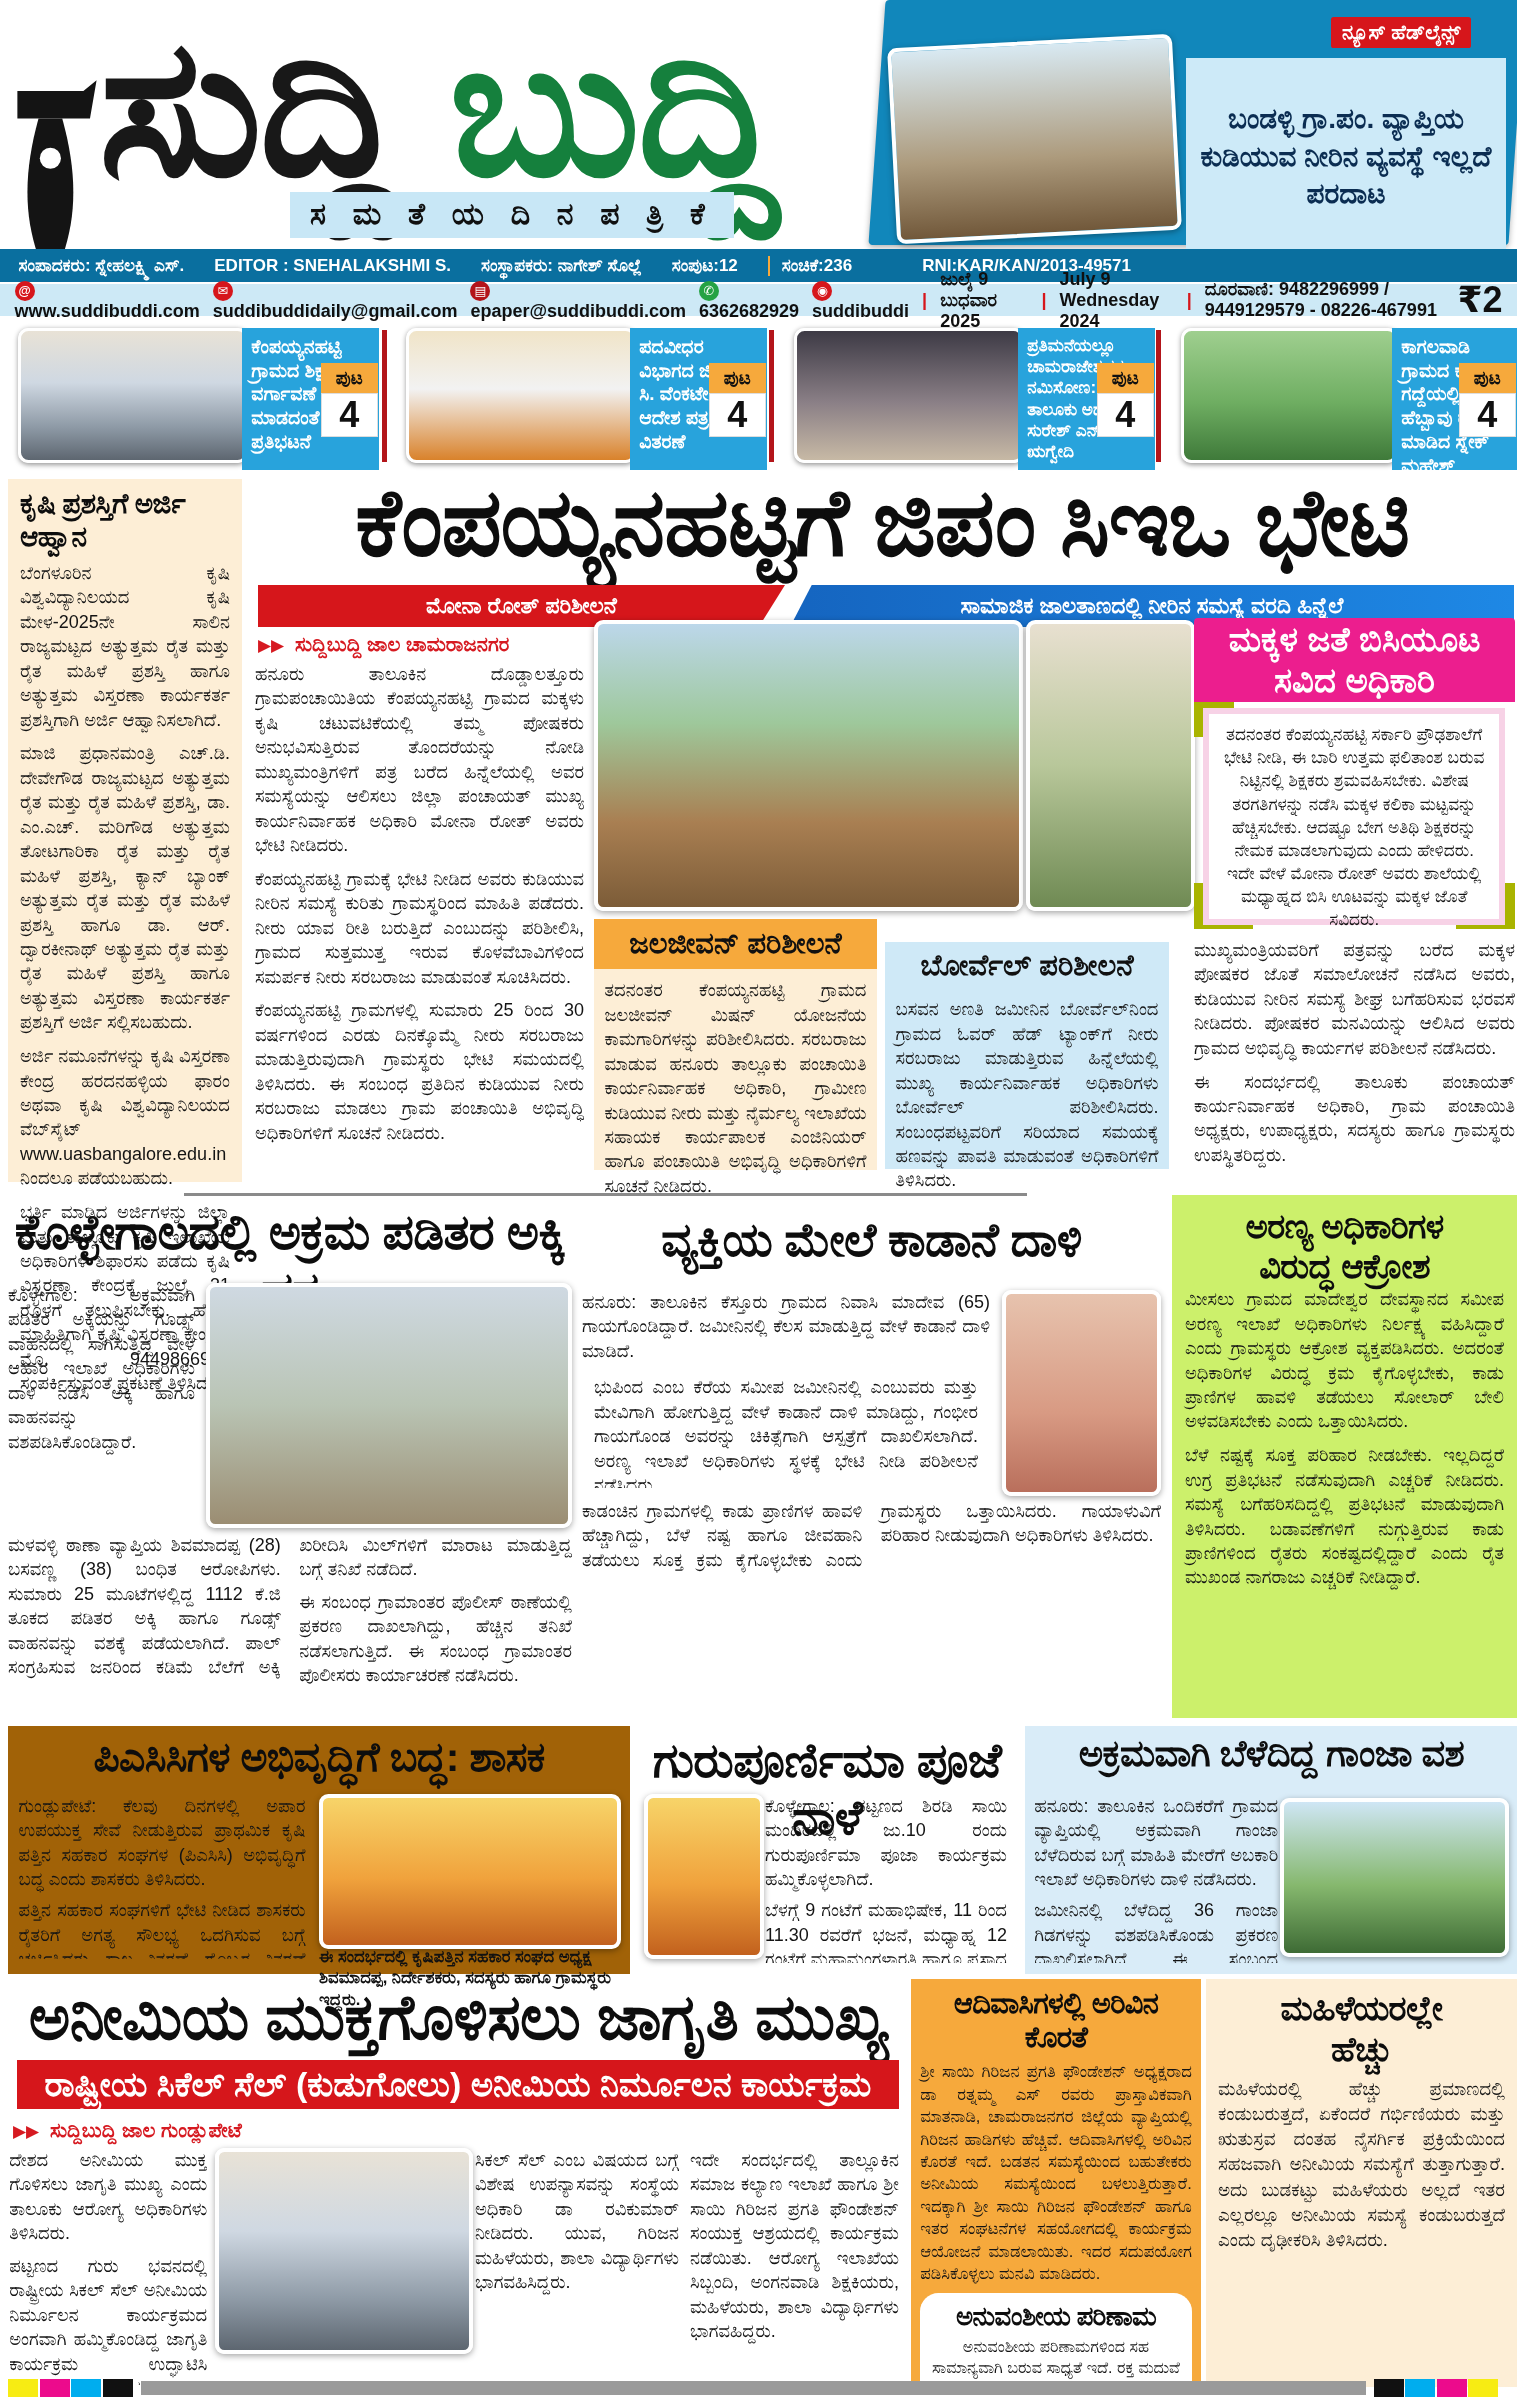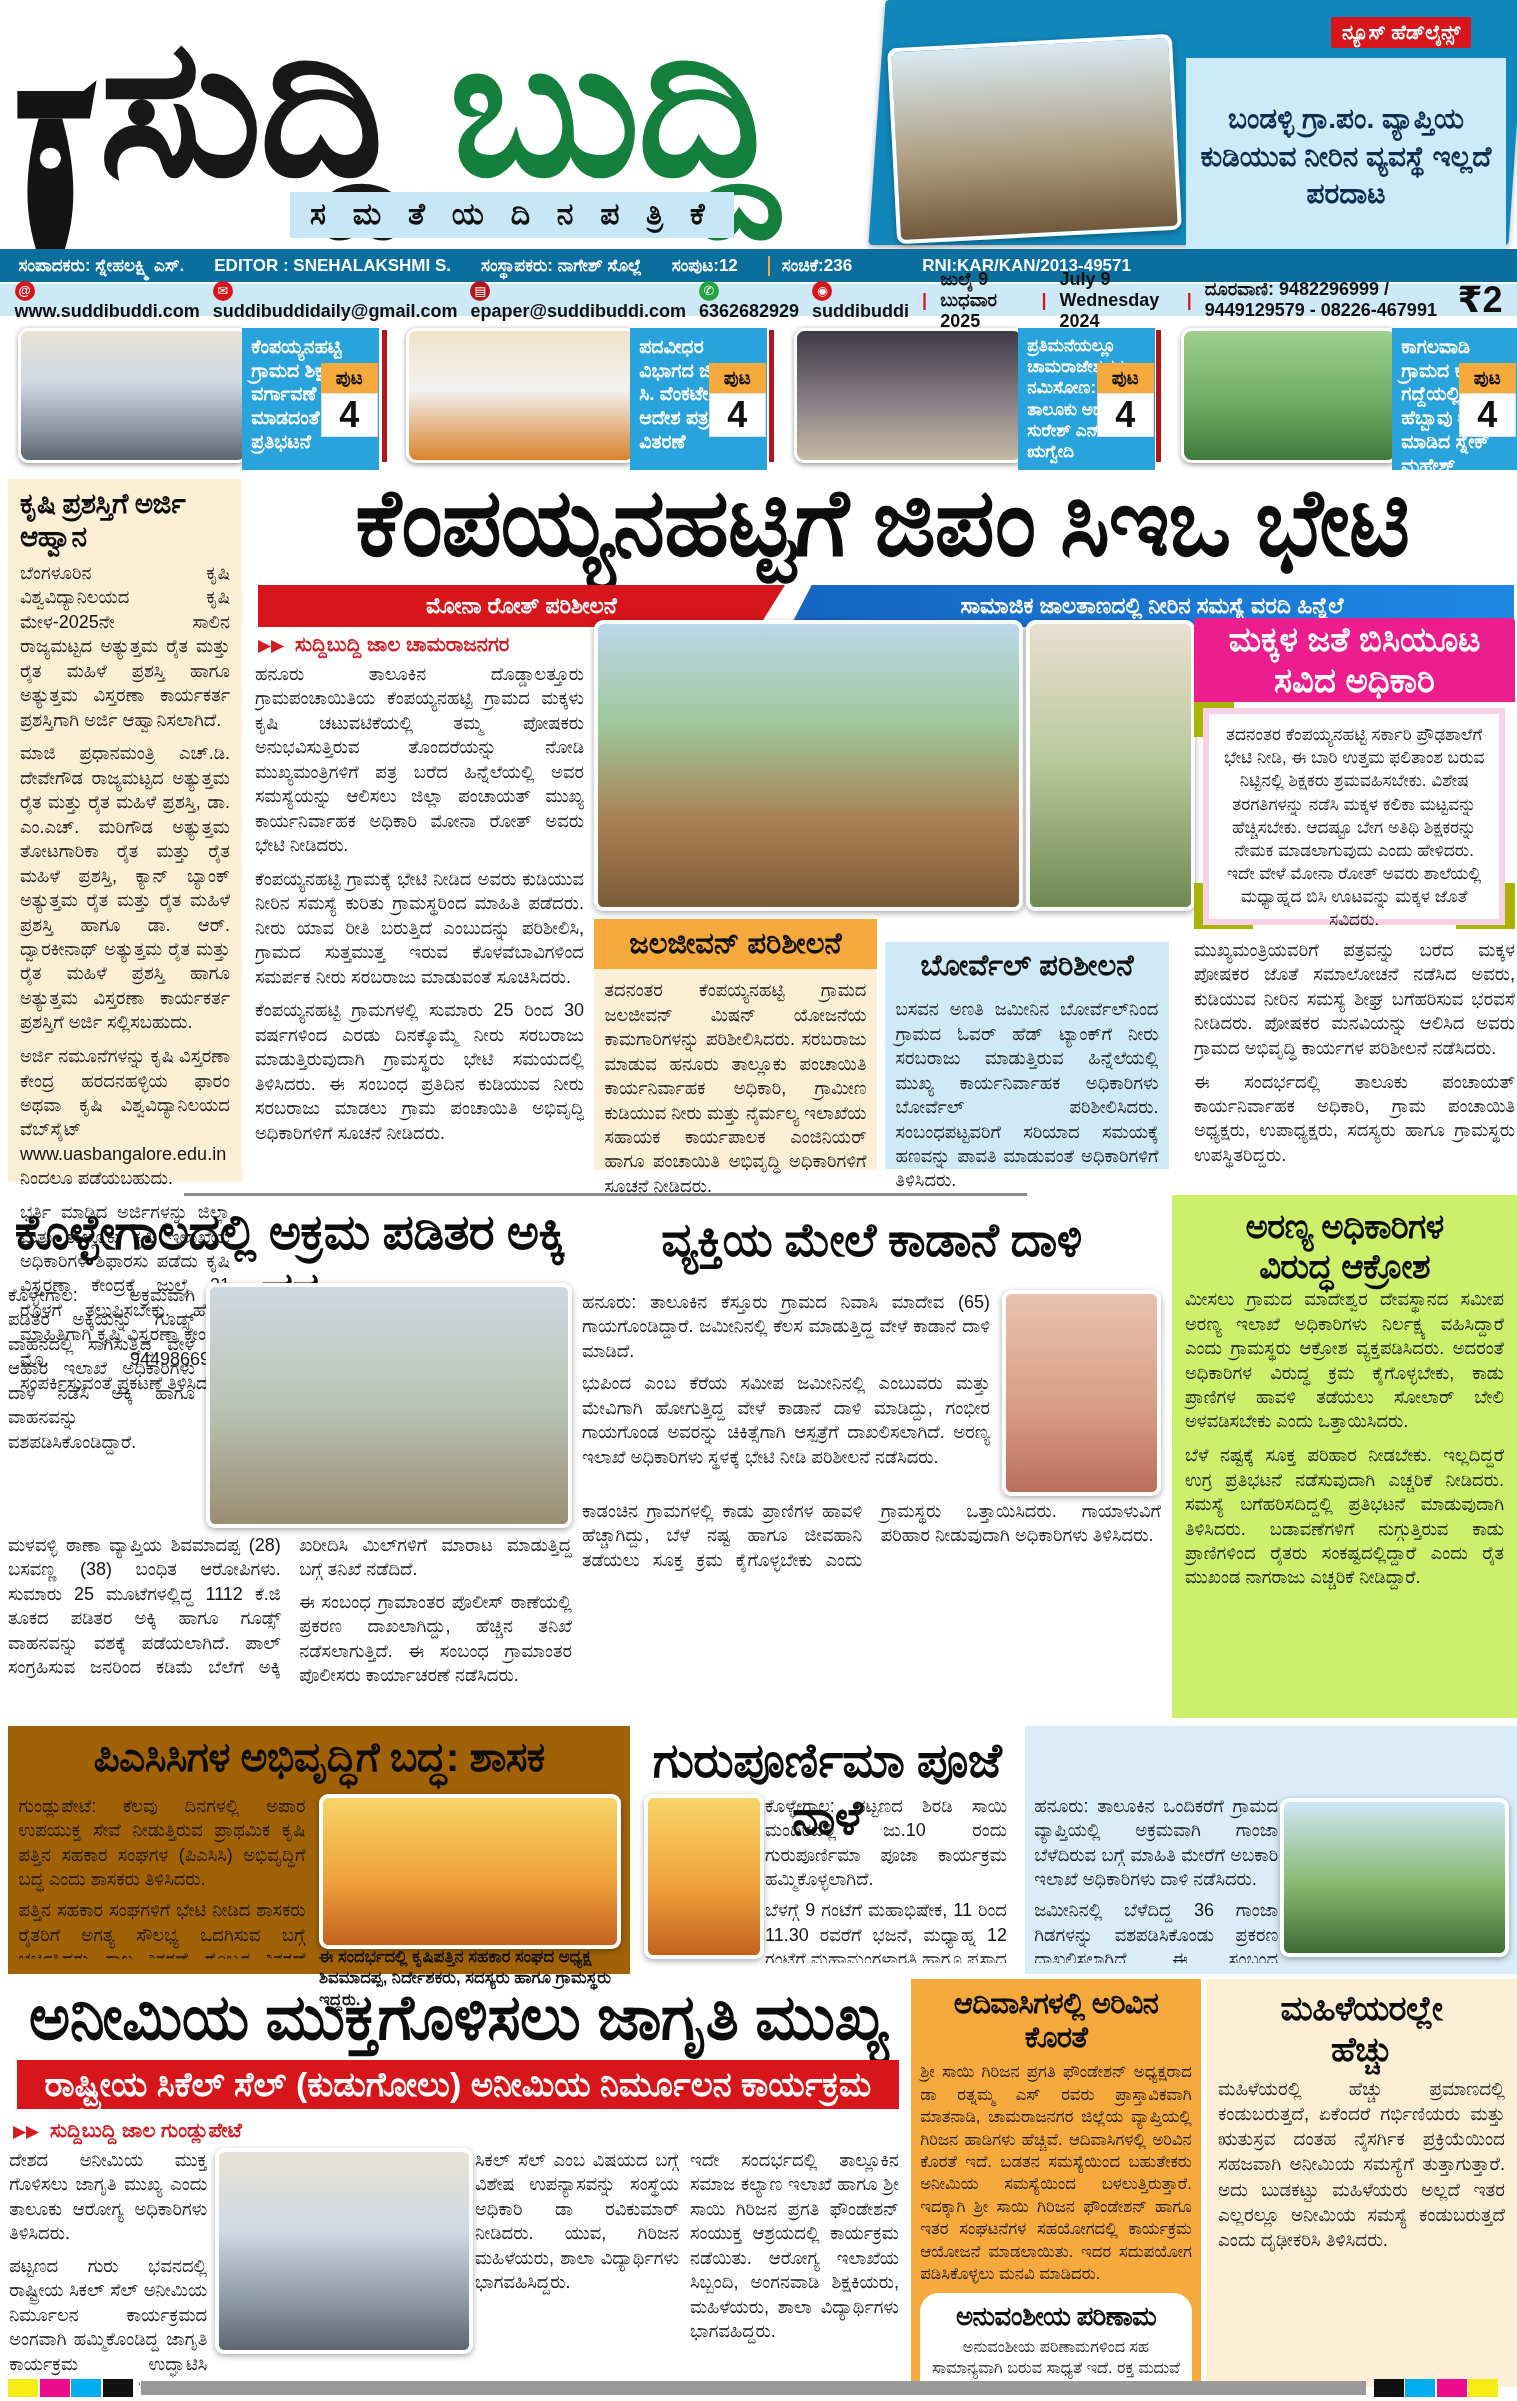--- a/index.html
+++ b/index.html
@@ -220,21 +220,21 @@
       <p style="margin:0 0 8px;">ಮಳವಳ್ಳಿ ಠಾಣಾ ವ್ಯಾಪ್ತಿಯ ಶಿವಮಾದಪ್ಪ (28) ಬಸವಣ್ಣ (38) ಬಂಧಿತ ಆರೋಪಿಗಳು. ಸುಮಾರು 25 ಮೂಟೆಗಳಲ್ಲಿದ್ದ 1112 ಕೆ.ಜಿ ತೂಕದ ಪಡಿತರ ಅಕ್ಕಿ ಹಾಗೂ ಗೂಡ್ಸ್ ವಾಹನವನ್ನು ವಶಕ್ಕೆ ಪಡೆಯಲಾಗಿದೆ. ಪಾಲ್ ಸಂಗ್ರಹಿಸುವ ಜನರಿಂದ ಕಡಿಮೆ ಬೆಲೆಗೆ ಅಕ್ಕಿ ಖರೀದಿಸಿ ಮಿಲ್‌ಗಳಿಗೆ ಮಾರಾಟ ಮಾಡುತ್ತಿದ್ದ ಬಗ್ಗೆ ತನಿಖೆ ನಡೆದಿದೆ.</p>
       <p style="margin:0;">ಈ ಸಂಬಂಧ ಗ್ರಾಮಾಂತರ ಪೊಲೀಸ್ ಠಾಣೆಯಲ್ಲಿ ಪ್ರಕರಣ ದಾಖಲಾಗಿದ್ದು, ಹೆಚ್ಚಿನ ತನಿಖೆ ನಡೆಸಲಾಗುತ್ತಿದೆ. ಈ ಸಂಬಂಧ ಗ್ರಾಮಾಂತರ ಪೊಲೀಸರು ಕಾರ್ಯಾಚರಣೆ ನಡೆಸಿದರು.</p>
     </div>
   </div>
 
   <div class="abs" style="left:582px;top:1212px;width:579px;height:506px;">
     <div class="sec-hl" style="font-size:47px;text-align:center;">ವ್ಯಕ್ತಿಯ ಮೇಲೆ ಕಾಡಾನೆ ದಾಳಿ</div>
     <div class="abs ph g-skin" style="right:0;top:78px;width:151px;height:198px;"></div>
     <div class="abs body-txt jt" style="left:0;top:78px;width:408px;height:198px;overflow:hidden;">
       <p style="margin:0 0 8px;">ಹನೂರು: ತಾಲೂಕಿನ ಕೆಸ್ತೂರು ಗ್ರಾಮದ ನಿವಾಸಿ ಮಾದೇವ (65) ಗಾಯಗೊಂಡಿದ್ದಾರೆ. ಜಮೀನಿನಲ್ಲಿ ಕೆಲಸ ಮಾಡುತ್ತಿದ್ದ ವೇಳೆ ಕಾಡಾನೆ ದಾಳಿ ಮಾಡಿದೆ.</p>
-      <p style="margin:0;">ಭುಪಿಂದ ಎಂಬ ಕೆರೆಯ ಸಮೀಪ ಜಮೀನಿನಲ್ಲಿ ಎಂಬುವರು ಮತ್ತು ಮೇವಿಗಾಗಿ ಹೋಗುತ್ತಿದ್ದ ವೇಳೆ ಕಾಡಾನೆ ದಾಳಿ ಮಾಡಿದ್ದು, ಗಂಭೀರ ಗಾಯಗೊಂಡ ಅವರನ್ನು ಚಿಕಿತ್ಸೆಗಾಗಿ ಆಸ್ಪತ್ರೆಗೆ ದಾಖಲಿಸಲಾಗಿದೆ. ಅರಣ್ಯ ಇಲಾಖೆ ಅಧಿಕಾರಿಗಳು ಸ್ಥಳಕ್ಕೆ ಭೇಟಿ ನೀಡಿ ಪರಿಶೀಲನೆ ನಡೆಸಿದರು.</p>
+      <p style="margin:12px;">ಭುಪಿಂದ ಎಂಬ ಕೆರೆಯ ಸಮೀಪ ಜಮೀನಿನಲ್ಲಿ ಎಂಬುವರು ಮತ್ತು ಮೇವಿಗಾಗಿ ಹೋಗುತ್ತಿದ್ದ ವೇಳೆ ಕಾಡಾನೆ ದಾಳಿ ಮಾಡಿದ್ದು, ಗಂಭೀರ ಗಾಯಗೊಂಡ ಅವರನ್ನು ಚಿಕಿತ್ಸೆಗಾಗಿ ಆಸ್ಪತ್ರೆಗೆ ದಾಖಲಿಸಲಾಗಿದೆ. ಅರಣ್ಯ ಇಲಾಖೆ ಅಧಿಕಾರಿಗಳು ಸ್ಥಳಕ್ಕೆ ಭೇಟಿ ನೀಡಿ ಪರಿಶೀಲನೆ ನಡೆಸಿದರು.</p>
     </div>
     <div class="abs body-txt jt cols2" style="left:0;top:287px;width:579px;height:211px;overflow:hidden;">ಕಾಡಂಚಿನ ಗ್ರಾಮಗಳಲ್ಲಿ ಕಾಡು ಪ್ರಾಣಿಗಳ ಹಾವಳಿ ಹೆಚ್ಚಾಗಿದ್ದು, ಬೆಳೆ ನಷ್ಟ ಹಾಗೂ ಜೀವಹಾನಿ ತಡೆಯಲು ಸೂಕ್ತ ಕ್ರಮ ಕೈಗೊಳ್ಳಬೇಕು ಎಂದು ಗ್ರಾಮಸ್ಥರು ಒತ್ತಾಯಿಸಿದರು. ಗಾಯಾಳುವಿಗೆ ಪರಿಹಾರ ನೀಡುವುದಾಗಿ ಅಧಿಕಾರಿಗಳು ತಿಳಿಸಿದರು.</div>
   </div>
 
   <div class="abs" style="left:1172px;top:1195px;width:345px;height:523px;background:#ccf06b;padding:10.5px 13px;box-sizing:border-box;">
     <div class="sec-hl" style="font-size:34px;text-align:center;line-height:1.2;margin-bottom:0;">
       <div>ಅರಣ್ಯ ಅಧಿಕಾರಿಗಳ</div>
       <div>ವಿರುದ್ಧ ಆಕ್ರೋಶ</div>
     </div>
     <p class="body-txt jt" style="margin:0 0 9.2px;">ಮೀಸಲು ಗ್ರಾಮದ ಮಾದೇಶ್ವರ ದೇವಸ್ಥಾನದ ಸಮೀಪ ಅರಣ್ಯ ಇಲಾಖೆ ಅಧಿಕಾರಿಗಳು ನಿರ್ಲಕ್ಷ್ಯ ವಹಿಸಿದ್ದಾರೆ ಎಂದು ಗ್ರಾಮಸ್ಥರು ಆಕ್ರೋಶ ವ್ಯಕ್ತಪಡಿಸಿದರು. ಅದರಂತೆ ಅಧಿಕಾರಿಗಳ ವಿರುದ್ಧ ಕ್ರಮ ಕೈಗೊಳ್ಳಬೇಕು, ಕಾಡು ಪ್ರಾಣಿಗಳ ಹಾವಳಿ ತಡೆಯಲು ಸೋಲಾರ್ ಬೇಲಿ ಅಳವಡಿಸಬೇಕು ಎಂದು ಒತ್ತಾಯಿಸಿದರು.</p>
@@ -254,20 +254,21 @@
   <div class="abs" style="left:636px;top:1726px;width:382px;height:248px;background:#fff;padding:6.6px 8px;box-sizing:border-box;">
     <div class="sec-hl" style="font-size:48px;text-align:center;margin-bottom:6.6px;">ಗುರುಪೂರ್ಣಿಮಾ ಪೂಜೆ ನಾಳೆ</div>
     <div class="abs ph g-deity" style="left:8px;top:68px;width:112px;height:157px;"></div>
     <div class="abs body-txt jt" style="left:129px;top:68px;width:242px;height:169px;overflow:hidden;">
       <p style="margin:0 0 6.6px;">ಕೊಳ್ಳೇಗಾಲ: ಪಟ್ಟಣದ ಶಿರಡಿ ಸಾಯಿ ಮಂದಿರದಲ್ಲಿ ಜು.10 ರಂದು ಗುರುಪೂರ್ಣಿಮಾ ಪೂಜಾ ಕಾರ್ಯಕ್ರಮ ಹಮ್ಮಿಕೊಳ್ಳಲಾಗಿದೆ.</p>
       <p style="margin:0;">ಬೆಳಗ್ಗೆ 9 ಗಂಟೆಗೆ ಮಹಾಭಿಷೇಕ, 11 ರಿಂದ 11.30 ರವರೆಗೆ ಭಜನೆ, ಮಧ್ಯಾಹ್ನ 12 ಗಂಟೆಗೆ ಮಹಾಮಂಗಳಾರತಿ ಹಾಗೂ ಪ್ರಸಾದ ವಿತರಣೆ, ಸಂಜೆ 6 ಗಂಟೆಗೆ ಭಜನೆ, ರಾತ್ರಿ 7 ಗಂಟೆಗೆ ಮಹಾಮಂಗಳಾರತಿ ನಡೆಯಲಿದೆ ಎಂದು ಪ್ರಕಟಣೆಯಲ್ಲಿ ತಿಳಿಸಿದ್ದಾರೆ.</p>
     </div>
   </div>
 
   <div class="abs" style="left:1025px;top:1726px;width:493px;height:248px;background:#d9ecf8;padding:6.6px 9.2px;box-sizing:border-box;">
+    <div class="sec-hl" style="font-size:37px;text-align:center;margin-bottom:6.6px;">ಅಕ್ರಮವಾಗಿ ಬೆಳೆದಿದ್ದ ಗಾಂಜಾ ವಶ</div>
     <div class="abs ph g-ganja" style="right:9.2px;top:72px;width:221px;height:151px;"></div>
     <div class="abs body-txt jt" style="left:9.2px;top:68px;width:244px;height:169px;overflow:hidden;">
       <p style="margin:0 0 6.6px;">ಹನೂರು: ತಾಲೂಕಿನ ಒಂದಿಕರೆಗೆ ಗ್ರಾಮದ ವ್ಯಾಪ್ತಿಯಲ್ಲಿ ಅಕ್ರಮವಾಗಿ ಗಾಂಜಾ ಬೆಳೆದಿರುವ ಬಗ್ಗೆ ಮಾಹಿತಿ ಮೇರೆಗೆ ಅಬಕಾರಿ ಇಲಾಖೆ ಅಧಿಕಾರಿಗಳು ದಾಳಿ ನಡೆಸಿದರು.</p>
       <p style="margin:0;">ಜಮೀನಿನಲ್ಲಿ ಬೆಳೆದಿದ್ದ 36 ಗಾಂಜಾ ಗಿಡಗಳನ್ನು ವಶಪಡಿಸಿಕೊಂಡು ಪ್ರಕರಣ ದಾಖಲಿಸಲಾಗಿದೆ. ಈ ಸಂಬಂಧ ಆರೋಪಿಗಳ ವಿರುದ್ಧ ಪ್ರಕರಣ ದಾಖಲಿಸಿ ತನಿಖೆ ನಡೆಸಲಾಗುತ್ತಿದೆ ಎಂದು ಅಧಿಕಾರಿಗಳು ತಿಳಿಸಿದರು.</p>
     </div>
   </div>
 
   <div class="abs sec-hl" style="left:8px;top:1981px;width:901px;font-size:63px;text-align:center;">ಅನೀಮಿಯ ಮುಕ್ತಗೊಳಿಸಲು ಜಾಗೃತಿ ಮುಖ್ಯ</div>
   <div class="abs redbar" style="left:17px;top:2060px;width:882px;height:49px;">ರಾಷ್ಟ್ರೀಯ ಸಿಕೆಲ್ ಸೆಲ್ (ಕುಡುಗೋಲು) ಅನೀಮಿಯ ನಿರ್ಮೂಲನ ಕಾರ್ಯಕ್ರಮ</div>
   <div class="abs byline" style="left:13px;top:2119px;">

